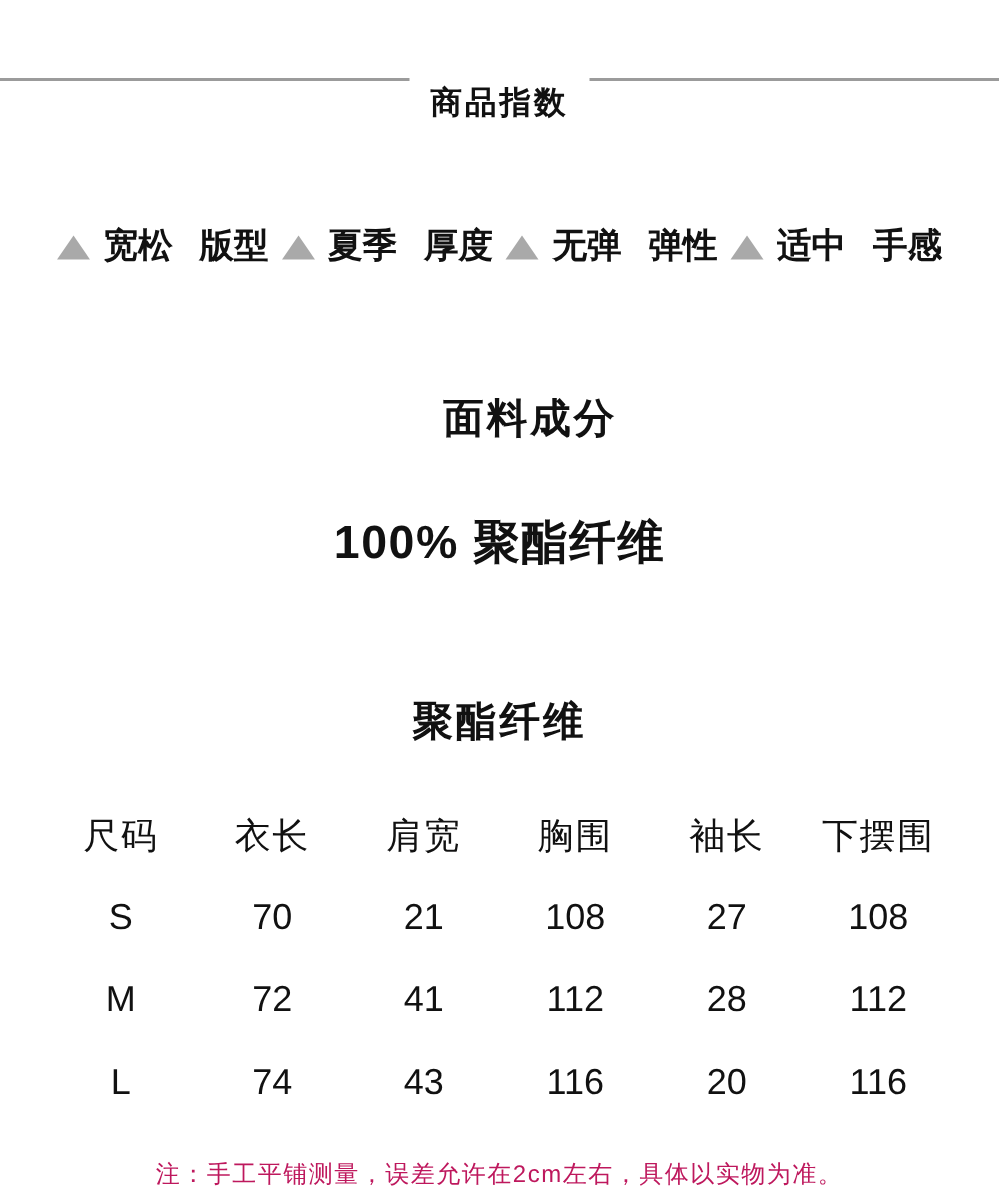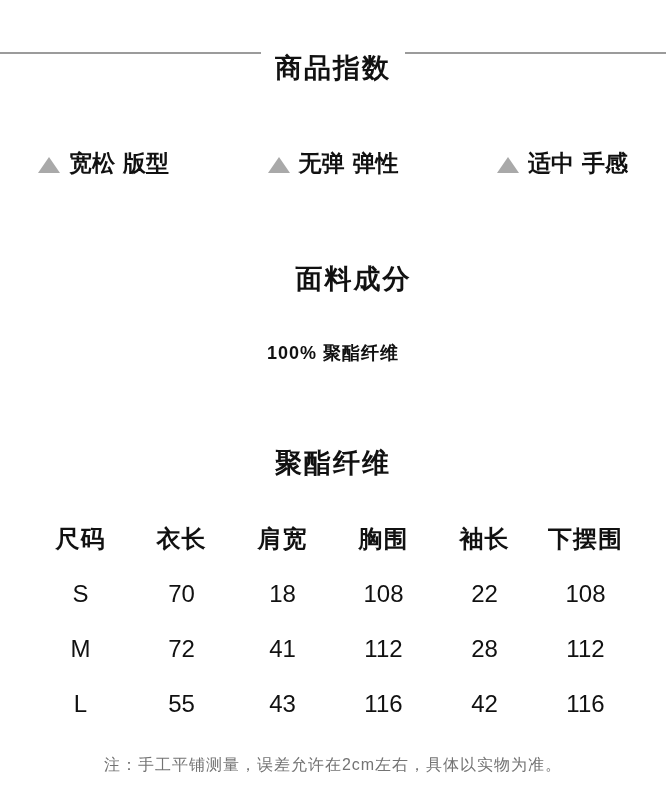--- a/index.html
+++ b/index.html
@@ -19,21 +19,21 @@
     height: 30px;
   }
   .title-band .rule {
     flex: 1 1 auto;
     height: 2px;
     background: #9b9b9b;
   }
   .title-band .title-text {
     flex: 0 0 auto;
     padding: 0 14px;
-    font-size: 27px;
+    font-size: 21px;
     font-weight: 700;
     letter-spacing: 2px;
     white-space: nowrap;
     margin-top: 29px;
   }
 
   
   .attr-row {
     margin-top: 80px;
     padding: 0 38px;
@@ -52,34 +52,34 @@
     border-right: 11px solid transparent;
     border-bottom: 16px solid #a9a9a9;
     margin-right: 9px;
     margin-top: 2px;
   }
   .attr-value, .attr-label {
     font-size: 23px;
     font-weight: 700;
     white-space: nowrap;
   }
-  .attr-label { margin-left: 8px; }
+  .attr-label { margin-left: 18px; }
 
   
   .section-heading {
     text-align: center;
     font-size: 27px;
     font-weight: 700;
     letter-spacing: 2px;
   }
   .fabric-heading { margin-top: 82px; padding-left: 41px; }
   .fabric-composition {
     margin-top: 44px;
     text-align: center;
-    font-size: 18px;
+    font-size: 31px;
     font-weight: 700;
     letter-spacing: 1px;
   }
   .size-heading { margin-top: 80px; }
 
   
   .size-table {
     width: 606px;
     margin: 30px auto 0 auto;
     border-collapse: collapse;
@@ -87,53 +87,58 @@
   }
   .size-table th, .size-table td {
     width: 101px;
     height: 55px;
     text-align: center;
     vertical-align: middle;
     border: none;
   }
   .size-table th {
     font-size: 24px;
-    font-weight: 700;
+    font-weight: 400;
     letter-spacing: 1px;
   }
   .size-table td {
     font-size: 24px;
     font-weight: 500;
   }
 
   
   .measure-note {
     margin-top: 24px;
     text-align: center;
     font-size: 16px;
     font-weight: 500;
     letter-spacing: 1px;
-    color: #737373;
+    color: #be185d;
     white-space: nowrap;
   }
 </style>
 </head>
 <body>
 
 <div class="title-band">
   <div class="rule"></div>
   <div class="title-text">商品指数</div>
   <div class="rule"></div>
 </div>
 
 <div class="attr-row">
   <div class="attr-item">
     <span class="tri-icon"></span>
     <span class="attr-value">宽松</span>
     <span class="attr-label">版型</span>
+  </div>
+  <div class="attr-item">
+    <span class="tri-icon"></span>
+    <span class="attr-value">夏季</span>
+    <span class="attr-label">厚度</span>
   </div>
   <div class="attr-item">
     <span class="tri-icon"></span>
     <span class="attr-value">无弹</span>
     <span class="attr-label">弹性</span>
   </div>
   <div class="attr-item">
     <span class="tri-icon"></span>
     <span class="attr-value">适中</span>
     <span class="attr-label">手感</span>
@@ -153,37 +158,37 @@
       <th>肩宽</th>
       <th>胸围</th>
       <th>袖长</th>
       <th>下摆围</th>
     </tr>
   </thead>
   <tbody>
     <tr>
       <td>S</td>
       <td>70</td>
-      <td>18</td>
+      <td>21</td>
       <td>108</td>
-      <td>22</td>
+      <td>27</td>
       <td>108</td>
     </tr>
     <tr>
       <td>M</td>
       <td>72</td>
       <td>41</td>
       <td>112</td>
       <td>28</td>
       <td>112</td>
     </tr>
     <tr>
       <td>L</td>
-      <td>55</td>
+      <td>74</td>
       <td>43</td>
       <td>116</td>
-      <td>42</td>
+      <td>20</td>
       <td>116</td>
     </tr>
   </tbody>
 </table>
 
 <div class="measure-note">注：手工平铺测量，误差允许在2cm左右，具体以实物为准。</div>
 
 </body></html>

